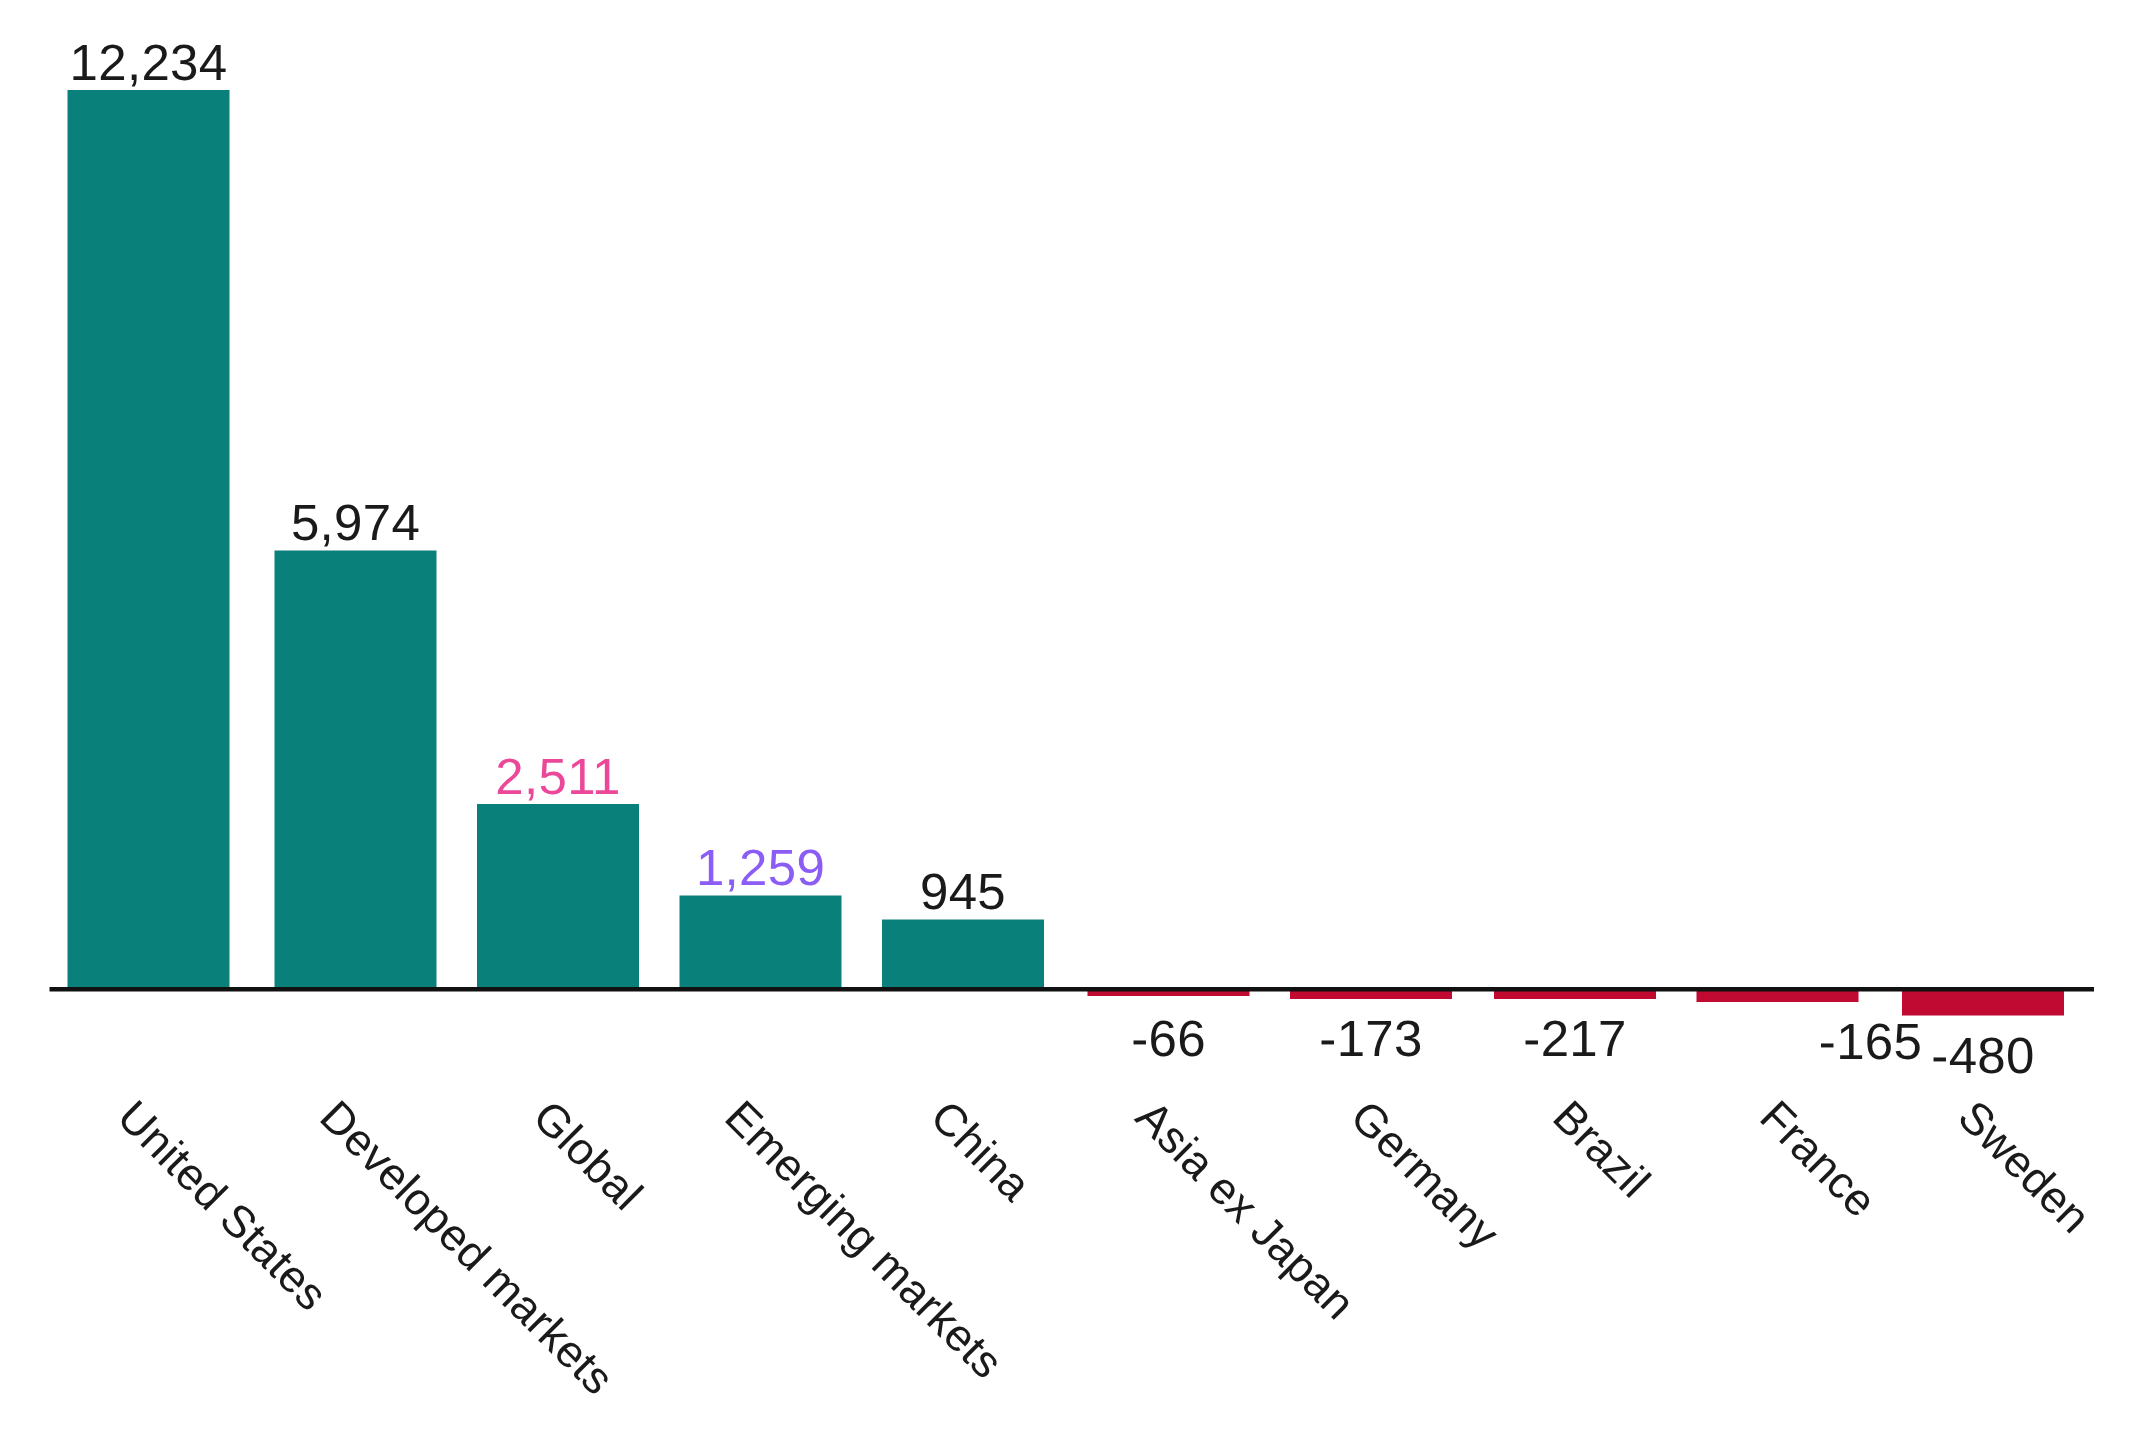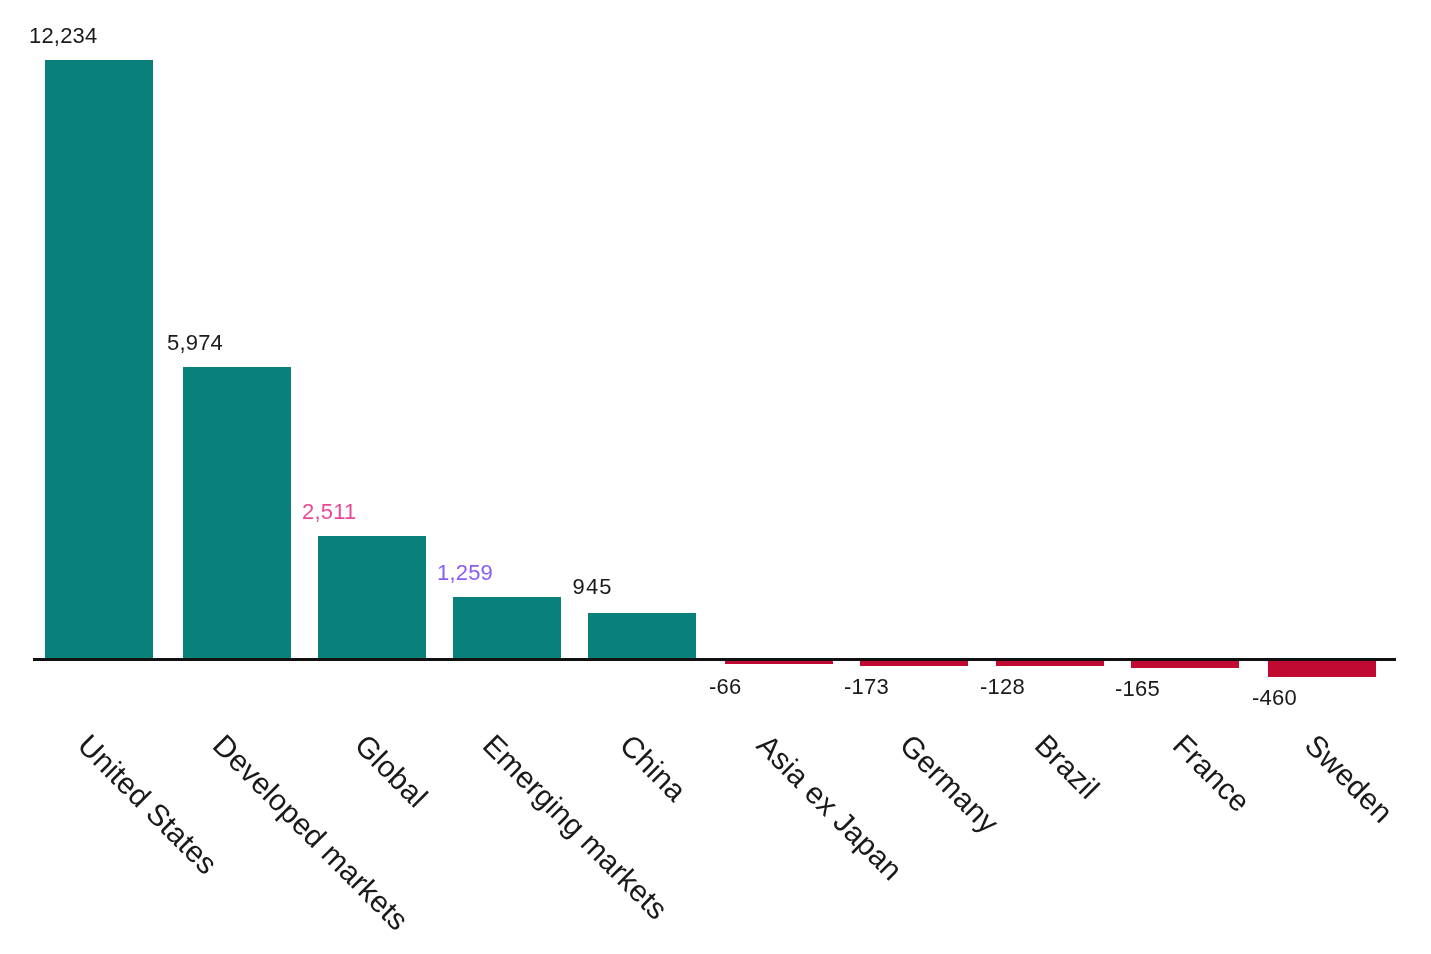--- a/index.html
+++ b/index.html
@@ -37,23 +37,23 @@
   .axis-line {
     position: absolute;
     left: 33px;
     width: 1363px;
     height: 3px;
     background: #111111;
   }
 
   .vlabel {
     position: absolute;
-    font-size: 22px;
+    font-size: 34px;
     color: #1a1a1a;
-    text-align: left;
+    text-align: center;
     white-space: nowrap;
     letter-spacing: 0.2px;
   }
 
   .cat-label-wrap {
     position: absolute;
     width: 0;
     height: 0;
   }
   .cat-label {
@@ -85,27 +85,27 @@
     <div class="bar neg" style="left: 996px; width: 108px; top: 660px; height: 6.26712px; background: rgb(192, 10, 50);"></div>
     <div class="bar neg" style="left: 1131px; width: 108px; top: 660px; height: 8.07872px; background: rgb(192, 10, 50);"></div>
     <div class="bar neg" style="left: 1268px; width: 108px; top: 660px; height: 17.1367px; background: rgb(192, 10, 50);"></div>
 
     <div class="axis-line" style="top: 658px; background: rgb(17, 17, 17);"></div>
 
     <div class="vlabel" style="left: 29px; top: 23px; width: 140px; color: rgb(26, 26, 26);">12,234</div>
     <div class="vlabel" style="left: 167px; top: 329.502px; width: 140px; color: rgb(26, 26, 26);">5,974</div>
     <div class="vlabel" style="left: 302px; top: 499.057px; width: 140px; color: #ec4899;">2,511</div>
     <div class="vlabel" style="left: 437px; top: 560.357px; width: 140px; color: #8b5cf6;">1,259</div>
-    <div class="vlabel" style="left: 572px; top: 575.731px; width: 140px; color: rgb(26, 26, 26); font-family: Liberation Mono, monospace;">945</div>
+    <div class="vlabel" style="left: 572px; top: 575.731px; width: 140px; color: rgb(26, 26, 26);">945</div>
 
     <div class="vlabel" style="left: 709px; top: 674px; width: 140px; color: rgb(26, 26, 26);">-66</div>
     <div class="vlabel" style="left: 844px; top: 674px; width: 140px; color: rgb(26, 26, 26);">-173</div>
-    <div class="vlabel" style="left: 980px; top: 674.267px; width: 140px; color: rgb(26, 26, 26);">-128</div>
-    <div class="vlabel" style="left: 1115px; top: 676.079px; width: 140px; color: rgb(26, 26, 26);">-165</div>
-    <div class="vlabel" style="left: 1252px; top: 685.137px; width: 140px; color: rgb(26, 26, 26);">-460</div>
+    <div class="vlabel" style="left: 980px; top: 674.267px; width: 140px; color: rgb(26, 26, 26);">-217</div>
+    <div class="vlabel" style="left: 1177px; top: 676.079px; width: 140px; color: rgb(26, 26, 26);">-165</div>
+    <div class="vlabel" style="left: 1252px; top: 685.137px; width: 140px; color: rgb(26, 26, 26);">-480</div>
 
     <div class="cat-label-wrap" style="left:83px;  top:723px;">
       <span class="cat-label" style="color: rgb(26, 26, 26);">United States</span>
     </div>
     <div class="cat-label-wrap" style="left:218px; top:723px;">
       <span class="cat-label" style="color: rgb(26, 26, 26);">Developed markets</span>
     </div>
     <div class="cat-label-wrap" style="left:360px; top:723px;">
       <span class="cat-label" style="color: rgb(26, 26, 26);">Global</span>
     </div>

